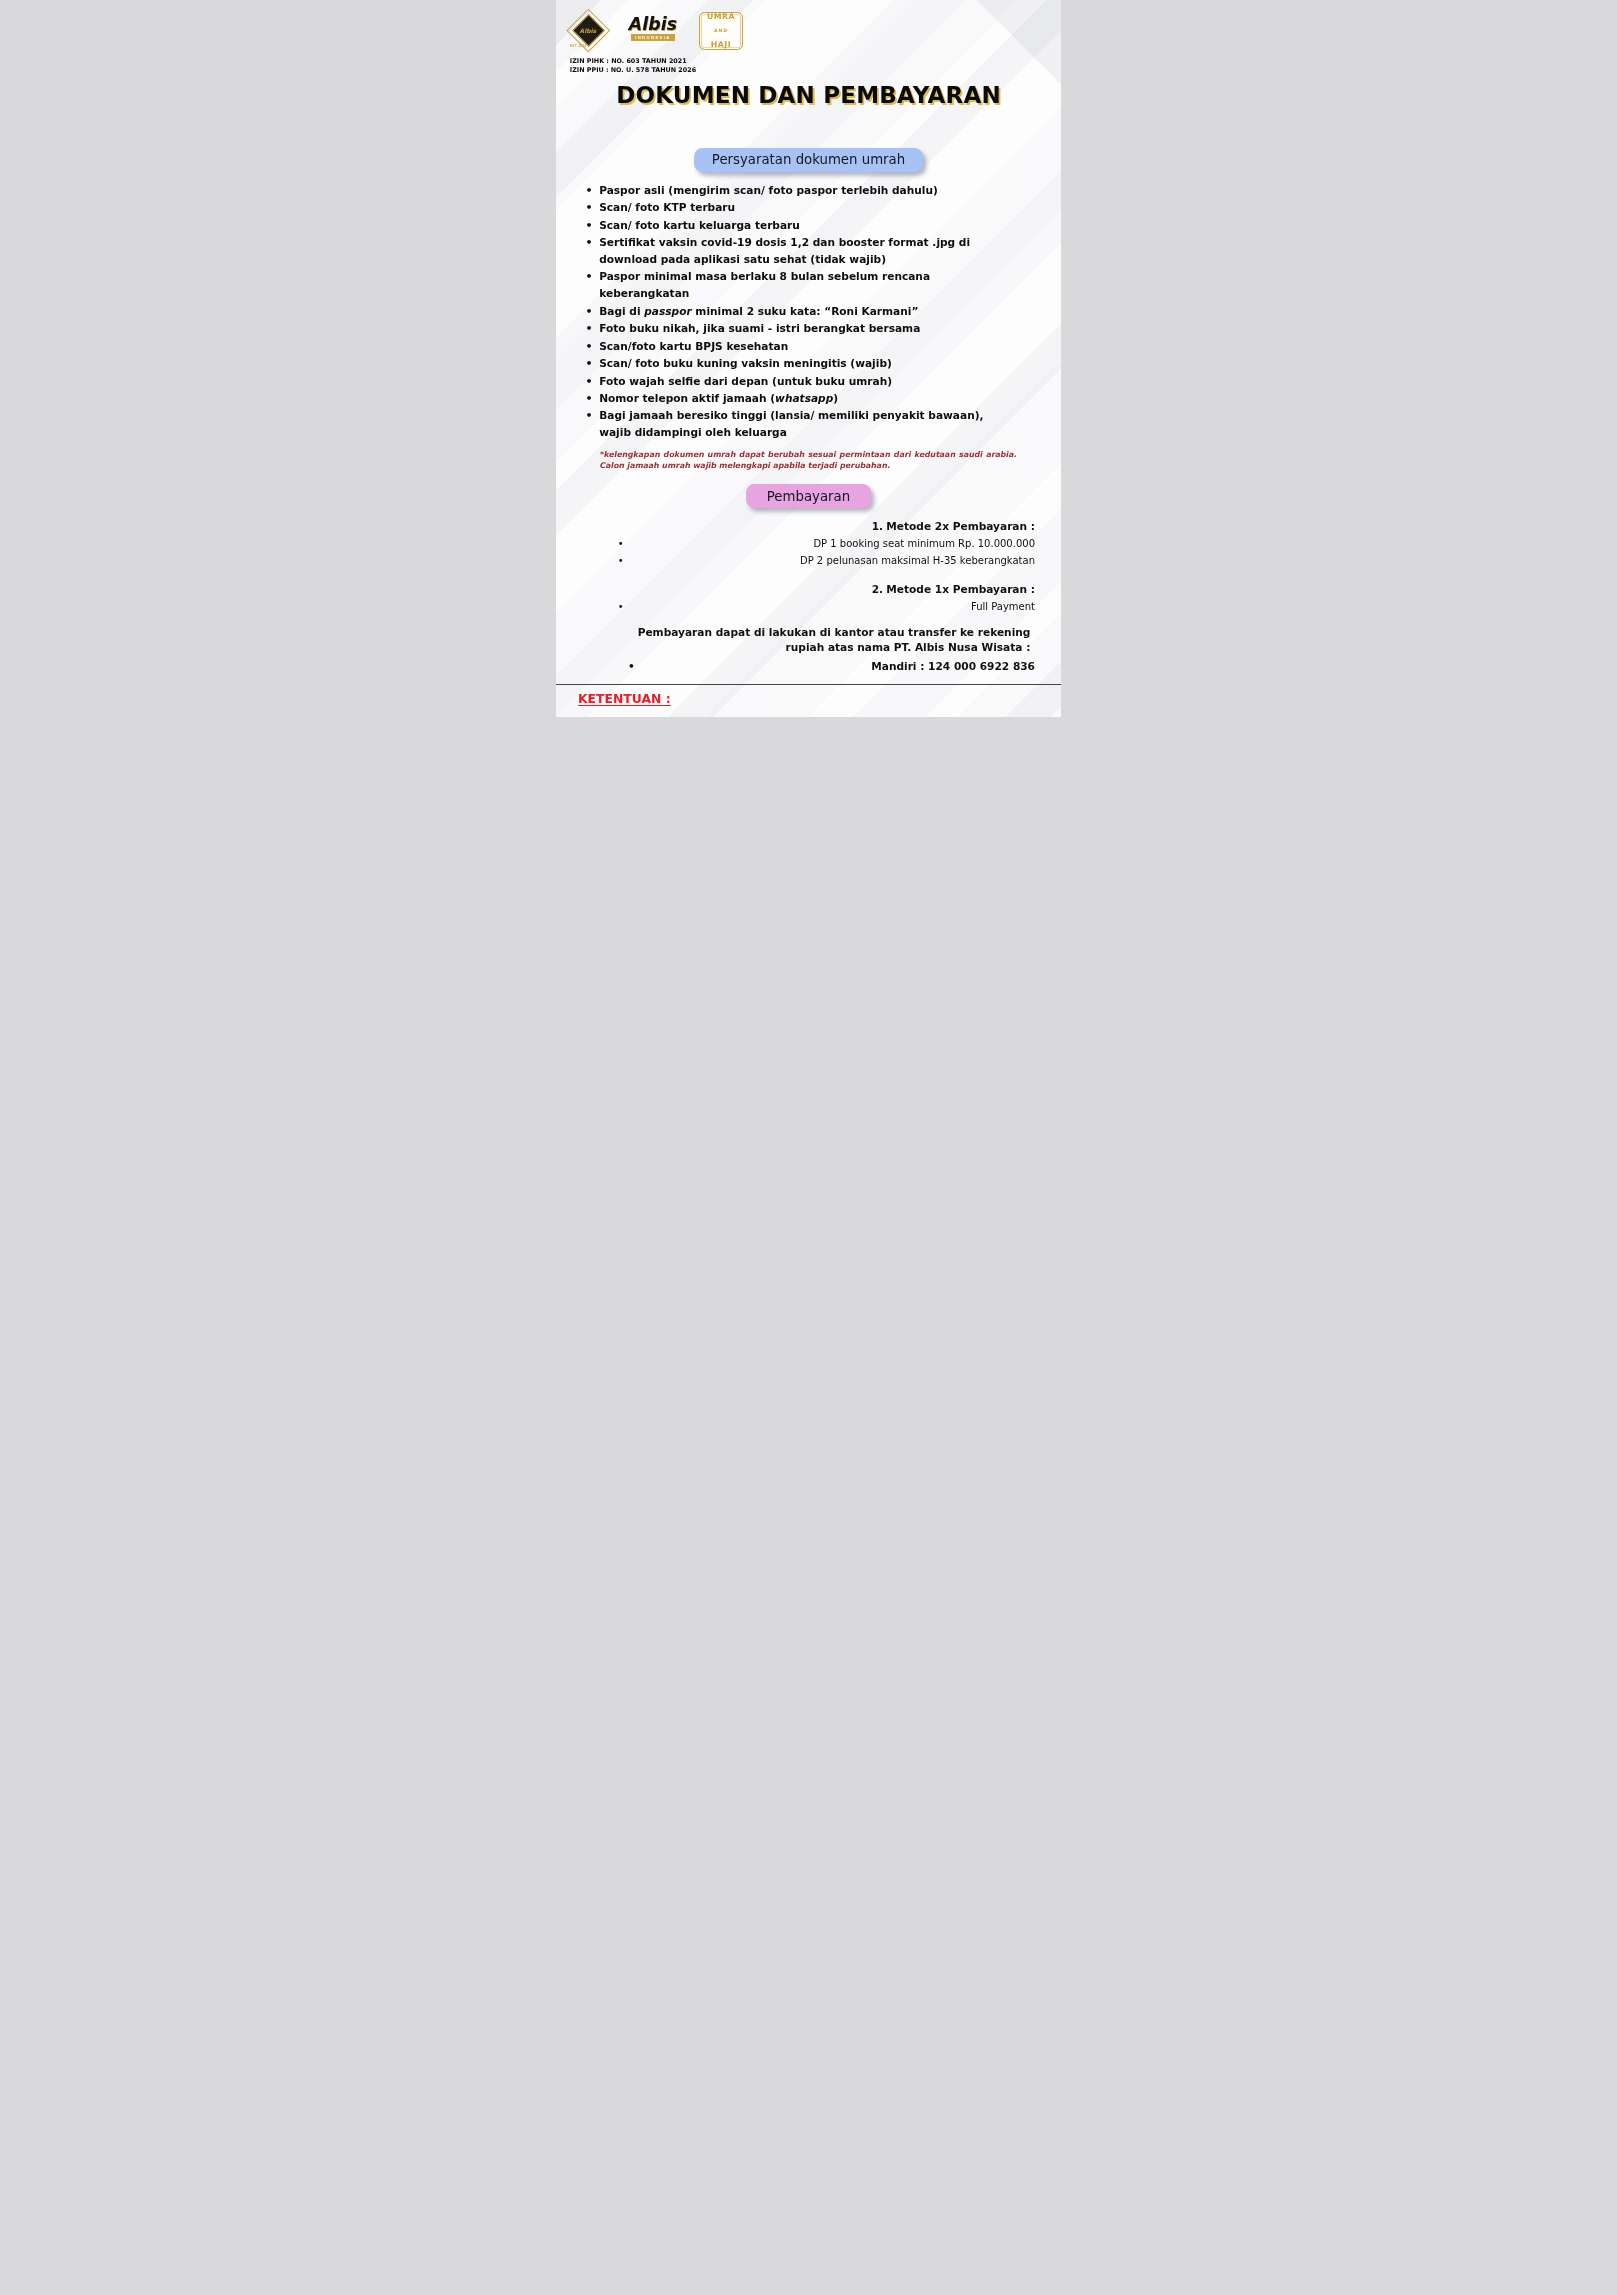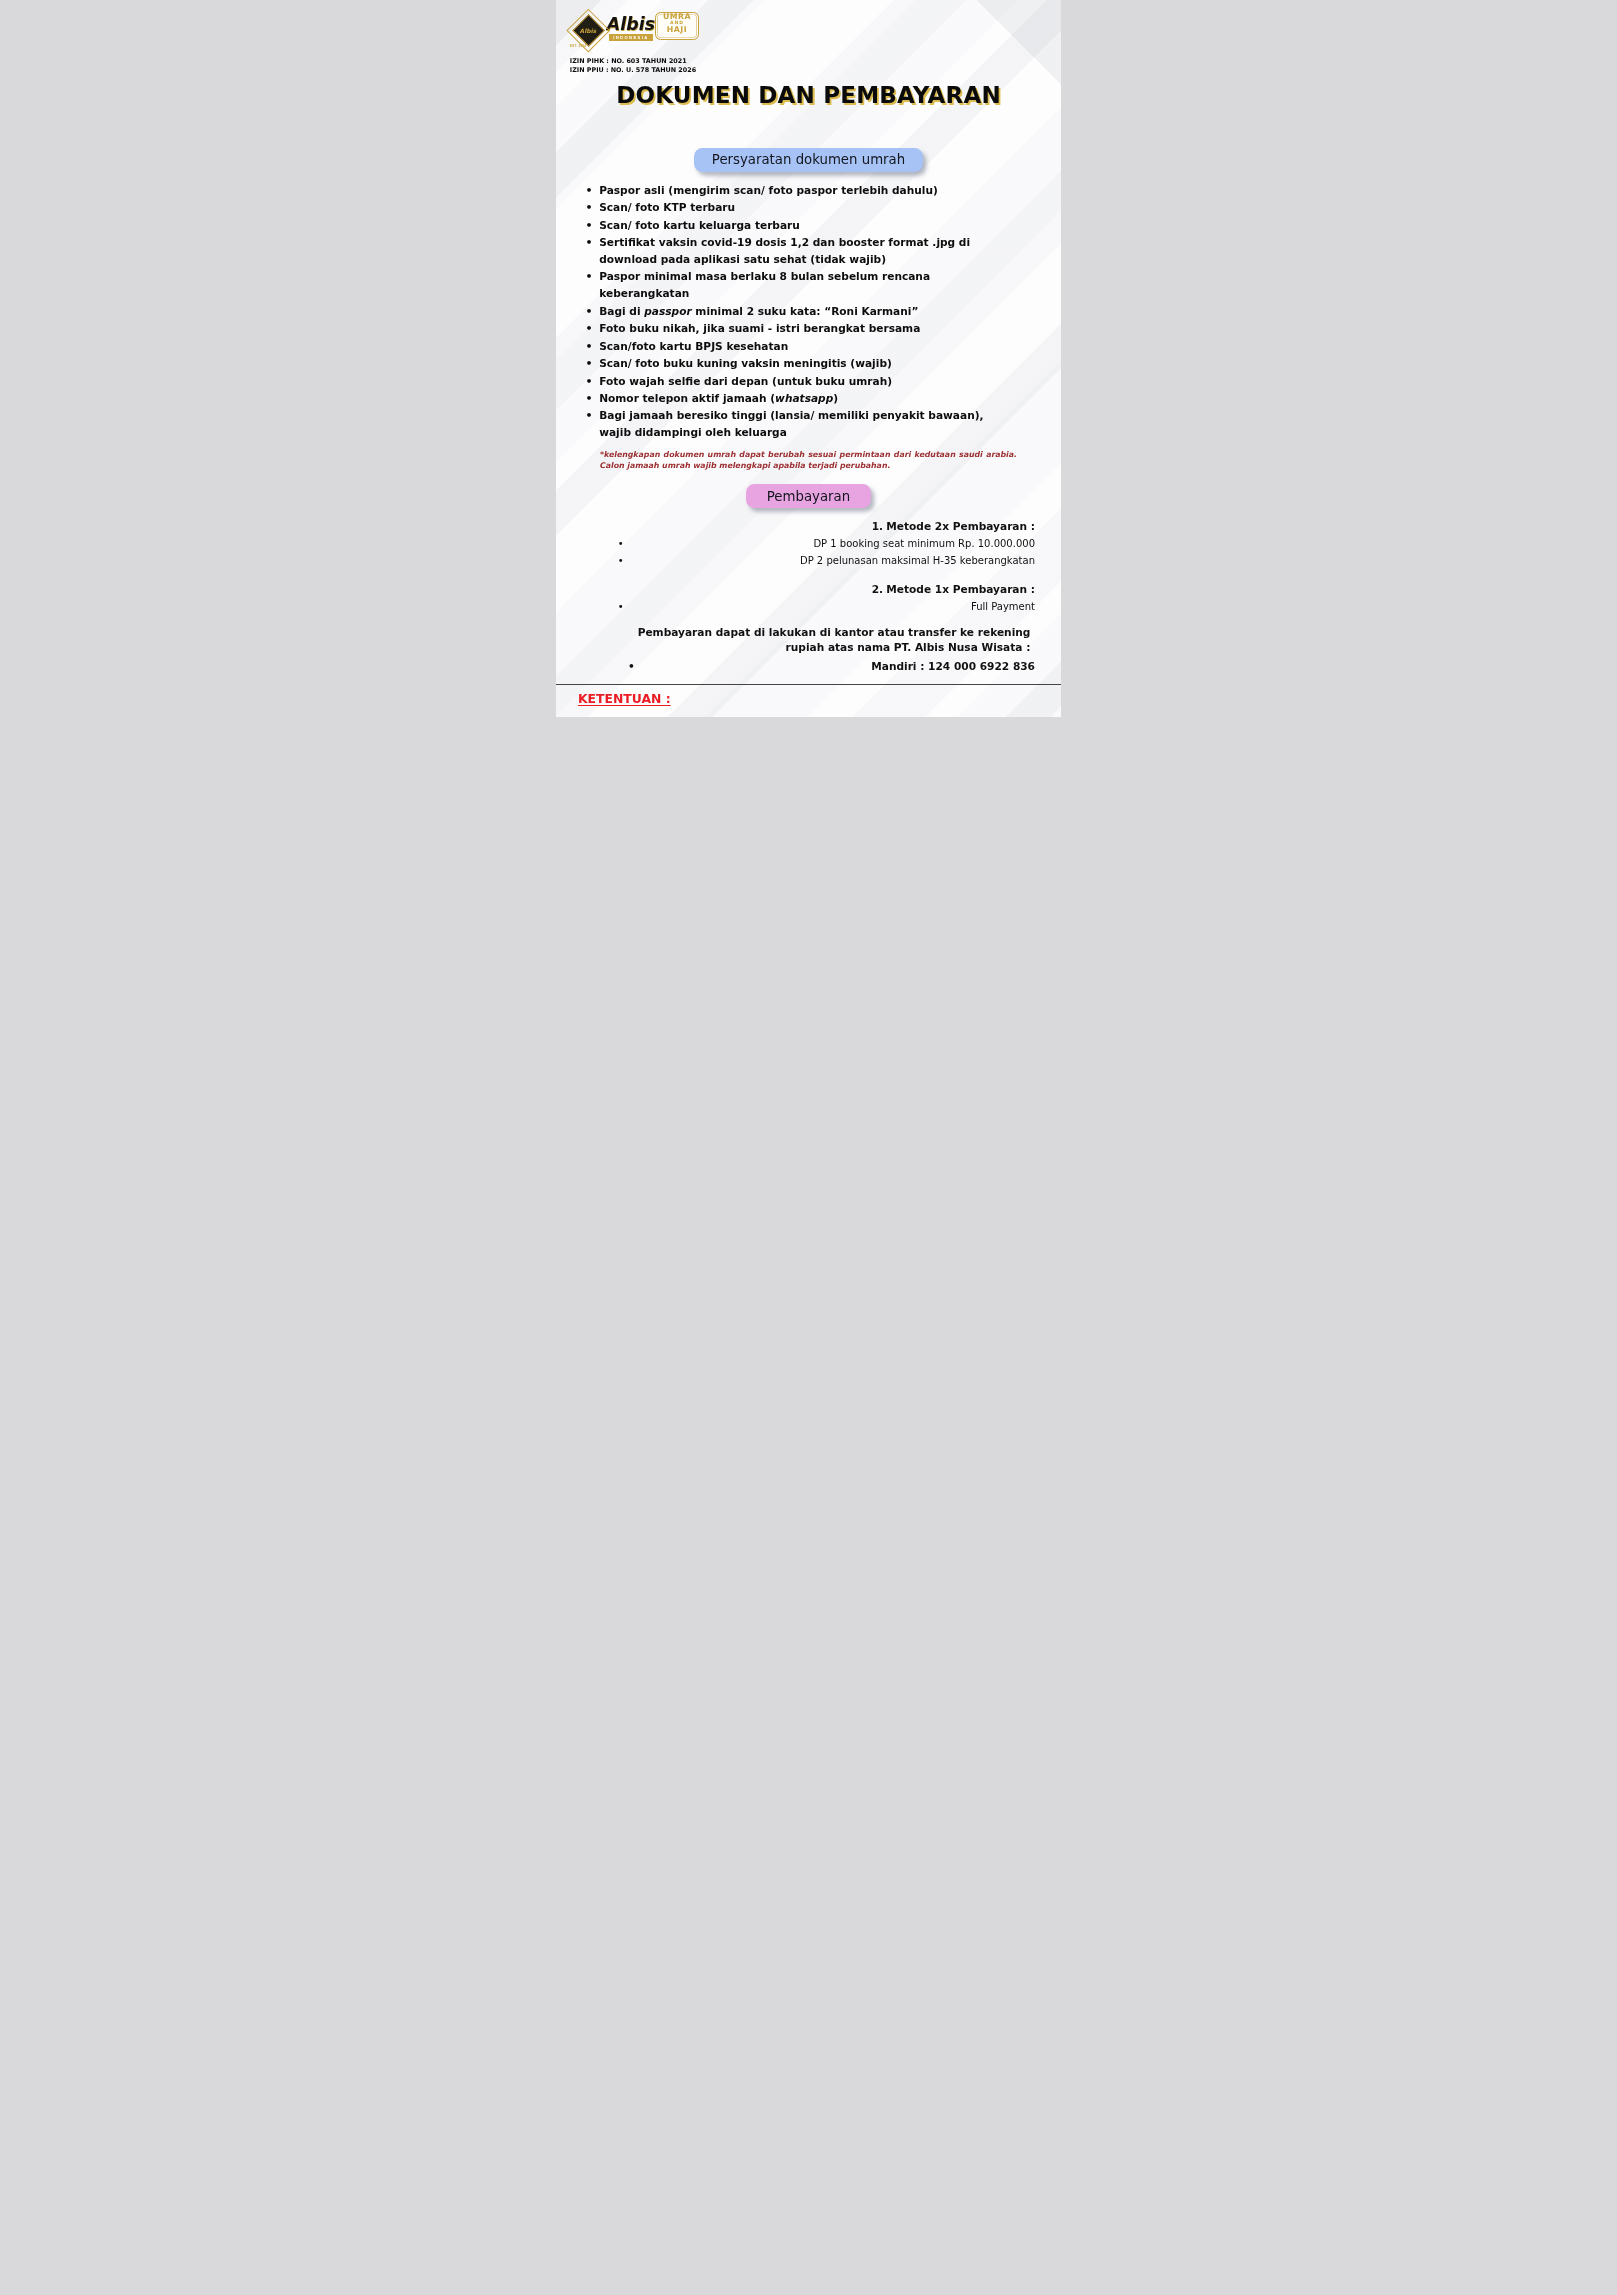--- a/index.html
+++ b/index.html
@@ -22,21 +22,21 @@
       linear-gradient(225deg, rgba(125,130,142,0.10) 0 60px, rgba(255,255,255,0) 60px),
       linear-gradient(135deg, rgba(135,140,152,0.10) 0 32px, rgba(255,255,255,0) 32px),
       repeating-linear-gradient(135deg, rgba(150,155,165,0.055) 0 51px, rgba(255,255,255,0) 51px 108px, rgba(150,155,165,0.085) 108px 140px, rgba(255,255,255,0) 140px 239px),
       repeating-linear-gradient(315deg, rgba(165,170,182,0.045) 0 73px, rgba(255,255,255,0) 73px 179px);
   }
 
   .content{ position:relative; z-index:1; padding-top:12px; }
 
   
   .header{ padding-left:13.8px; }
-  .logos{ display:flex; align-items:flex-start; gap:0; height:40px; }
+  .logos{ display:flex; align-items:flex-start; gap:22px; height:40px; }
 
   .diamond{ position:relative; width:37px; height:37px; flex:0 0 auto; }
   .diamond .d1{ position:absolute; inset:3.2px; transform:rotate(45deg); border:0.9px solid var(--accent-gold,#c9a23c); }
   .diamond .d2{ position:absolute; inset:6.9px; transform:rotate(45deg); border:0.9px solid var(--accent-gold,#c9a23c); background:#201d15; }
   .diamond .dmark{
     position:absolute; inset:0; display:flex; align-items:center; justify-content:center;
     color:var(--accent-gold,#c9a23c); font-size:6px; font-weight:bold; font-style:italic;
     font-family:"DejaVu Sans", sans-serif;
   }
   .diamond .est{
@@ -49,24 +49,24 @@
     font-family:"DejaVu Sans", sans-serif;
     font-size:17.4px; font-weight:bold; font-style:italic; color:#14130f; line-height:1;
     text-shadow:0.5px 0.5px 0 var(--accent-gold,#c9a23c);
   }
   .wordmark-sub{
     margin-top:1.4px; background:var(--accent-gold,#c9a23c); color:#ffffff;
     font-size:4.1px; font-weight:bold; letter-spacing:1.4px; padding:0.9px 4.6px;
   }
 
   .umra-badge{
-    flex:0 0 auto; width:44px; height:28px; border:0.9px solid var(--accent-gold,#c9a23c);
+    flex:0 0 auto; width:44px; height:38px; border:0.9px solid var(--accent-gold,#c9a23c);
     border-radius:5.5px; background:#fffdf8;
     box-shadow: inset 0 0 0 1.4px #fffdf8, inset 0 0 0 1.8px var(--accent-gold,#c9a23c);
-    display:flex; flex-direction:column; align-items:center; justify-content:flex-start;
+    display:flex; flex-direction:column; align-items:center; justify-content:space-between;
     color:var(--accent-gold,#c9a23c); font-family:"DejaVu Sans", sans-serif; font-weight:bold;
     line-height:1.05;
   }
   .umra-badge .u1,.umra-badge .u3{ font-size:7.8px; letter-spacing:0.5px; }
   .umra-badge .u2{ font-size:4.6px; letter-spacing:0.9px; }
 
   .license{ margin-top:4.6px; font-family:"DejaVu Sans", sans-serif; font-weight:bold;
     font-size:6.4px; line-height:1.45; color:#0c0c0c; }
 
   

